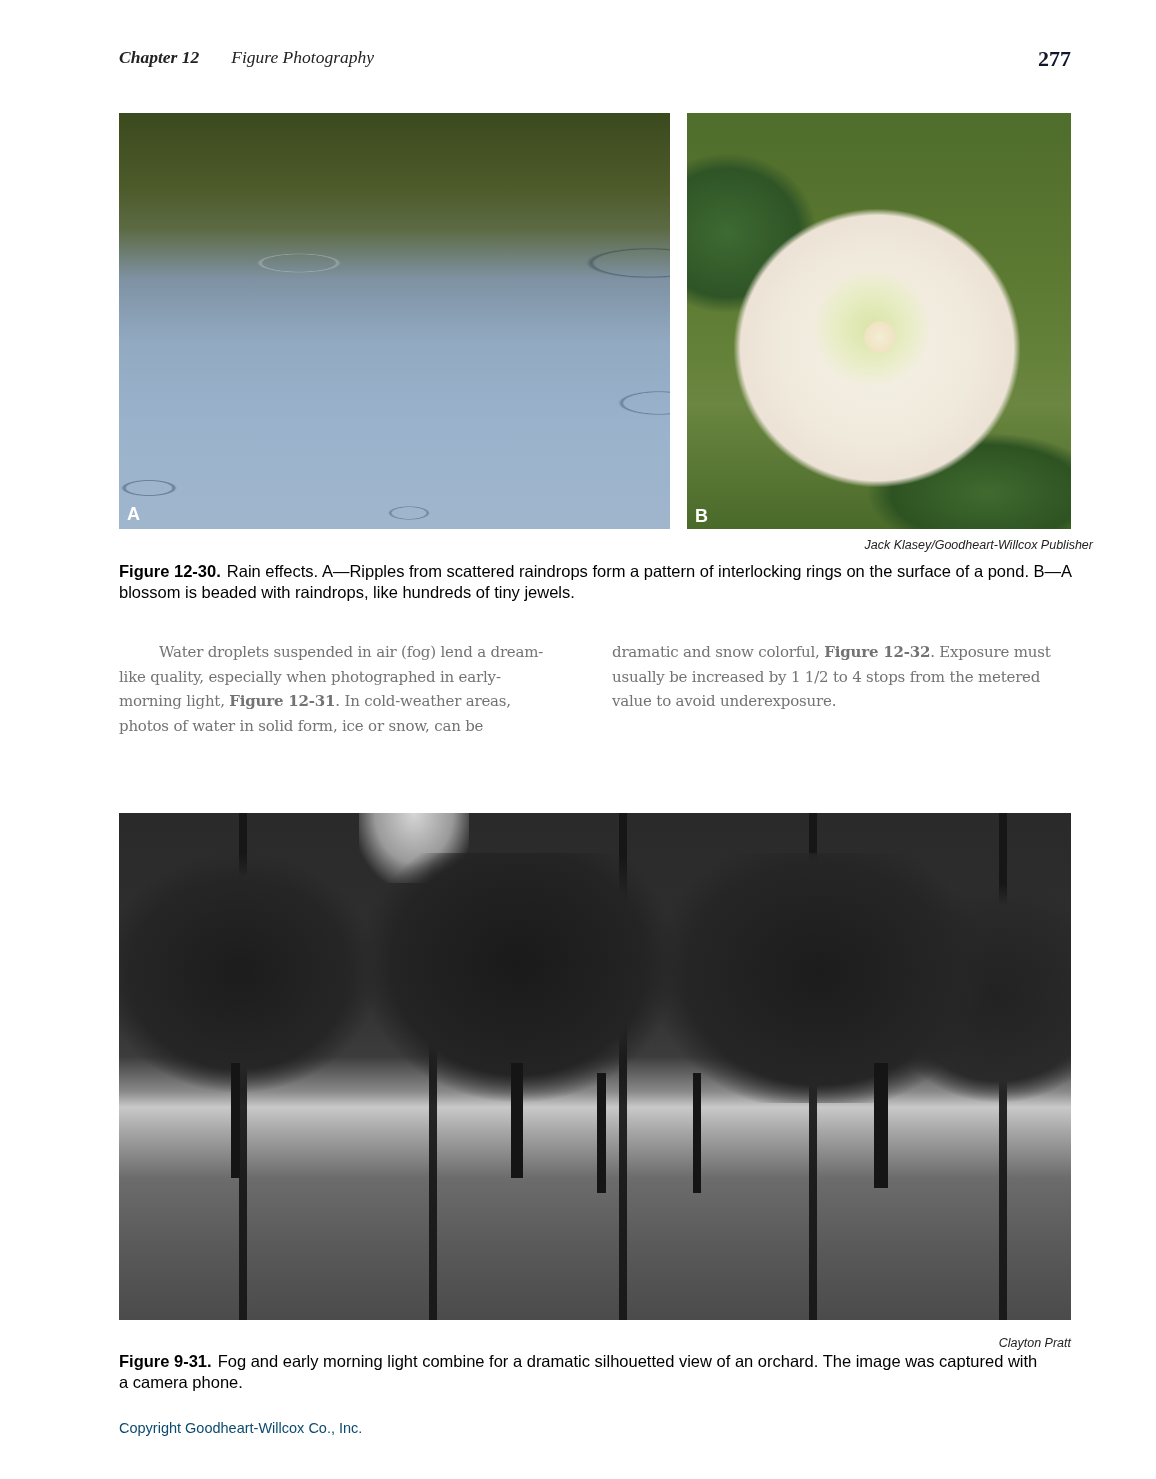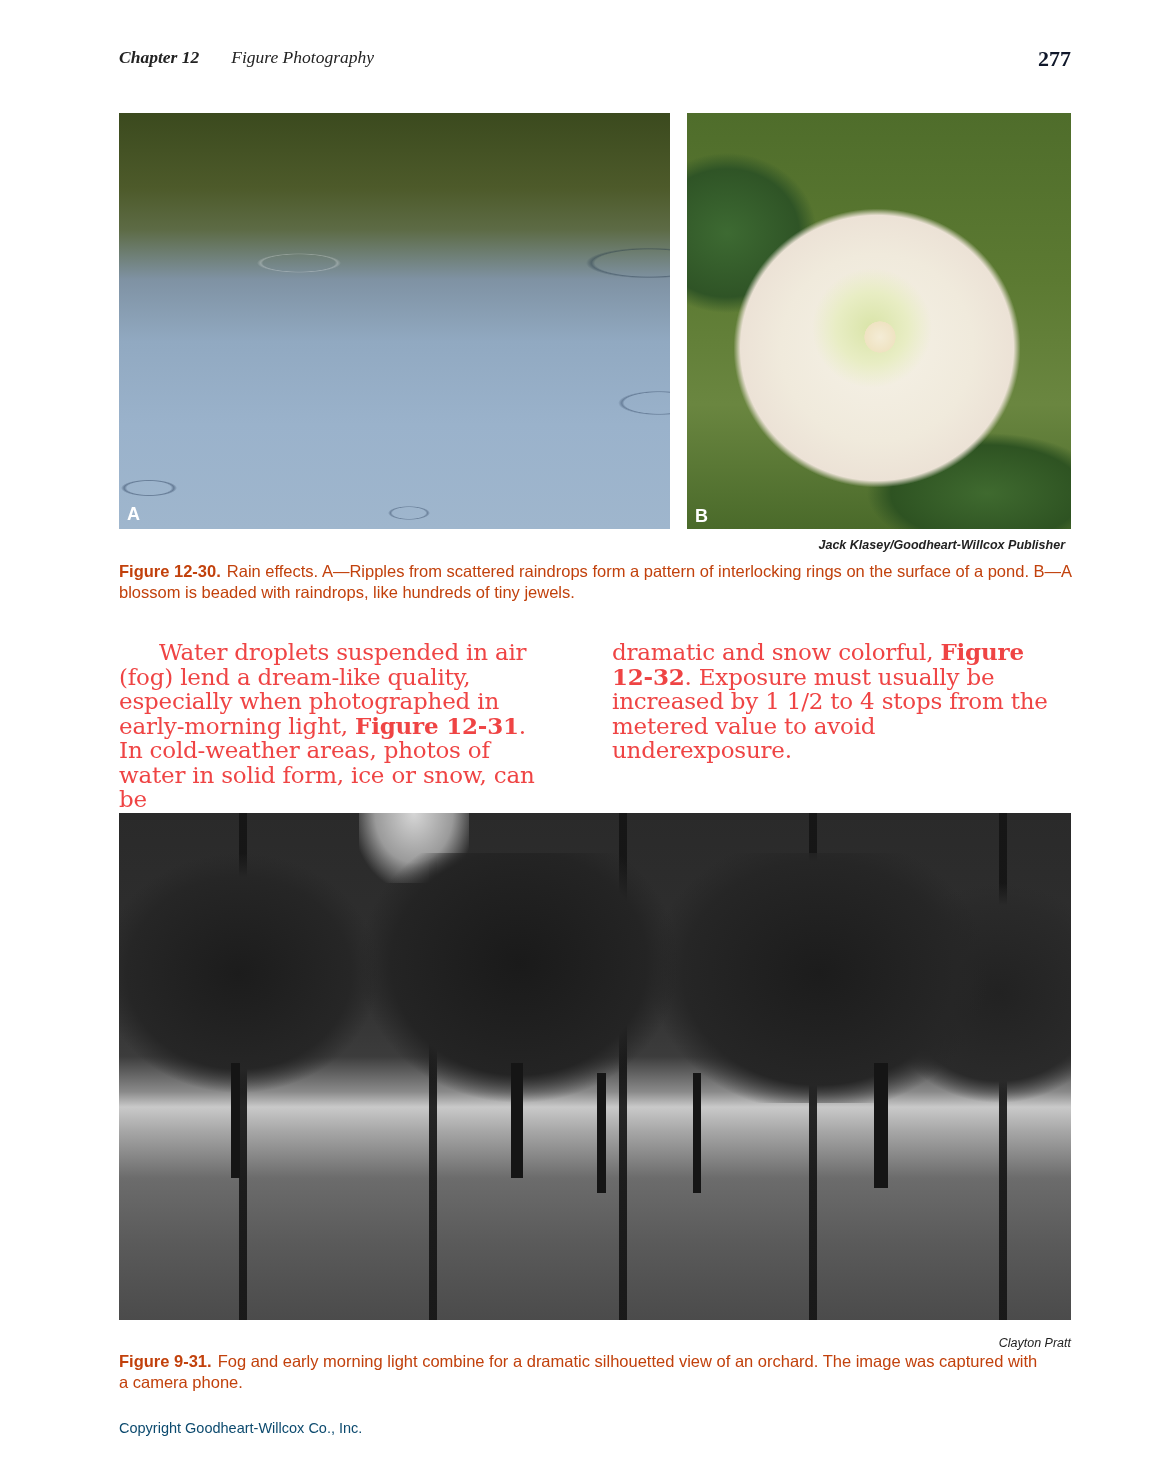--- a/index.html
+++ b/index.html
@@ -45,44 +45,44 @@
     .img-c .sky { position:absolute; left:240px; top:0; width:110px; height:70px; background: radial-gradient(ellipse at 50% 0%, #d6d6d6 0%, #9a9a9a 50%, transparent 80%); }
     .img-c .canopy { position:absolute; left:0; top:40px; width:952px; height:250px;
       background:
         radial-gradient(ellipse 140px 120px at 120px 120px, #1c1c1c 0%, #262626 80%, transparent 100%),
         radial-gradient(ellipse 160px 140px at 400px 110px, #1a1a1a 0%, #242424 80%, transparent 100%),
         radial-gradient(ellipse 170px 140px at 700px 120px, #1c1c1c 0%, #262626 80%, transparent 100%),
         radial-gradient(ellipse 120px 110px at 880px 140px, #222 0%, #2a2a2a 80%, transparent 100%); }
     .img-c .trunk { position:absolute; background:#151515; }
 
     .credit { font-family: "Liberation Sans", sans-serif; font-style: italic; font-size: 12.5px; color: #222; text-align: right; }
-    .caption { font-family: "Liberation Sans", sans-serif; font-size: 16.5px; line-height: 21px; color: #c2410c; }
+    .caption { font-family: "Liberation Sans", sans-serif; font-size: 16.5px; line-height: 21px; color: #000000; }
     .caption .fig { font-weight: bold; margin-right: 6px; }
 
-    .body-col { font-family: "DejaVu Serif", serif; font-size: 23px; line-height: 24.5px; color: #ef4444; width: 440px; letter-spacing: -0.2px; }
+    .body-col { font-family: "DejaVu Serif", serif; font-size: 15px; line-height: 24.5px; color: #737373; width: 440px; letter-spacing: -0.2px; }
     .body-col b { font-weight: bold; }
     .indent { display: inline-block; width: 40px; }
 
     .footer { left: 119px; top: 1420px; font-family: "Liberation Sans", sans-serif; font-size: 14.5px; color: #0c4a6e; }
   </style>
 </head>
 <body>
 
 <div class="abs running-head">
   <span class="chap">Chapter 12</span><span>Figure Photography</span>
 </div>
 <div class="abs page-num">277</div>
 
 <div class="abs photo img-a">
   <span class="photo-label" style="left:8px; bottom:4px;">A</span>
 </div>
 <div class="abs photo img-b">
   <span class="photo-label" style="left:8px; bottom:2px;">B</span>
 </div>
-<div class="abs credit" style="left:681px; top:538px; width:384px;font-weight:bold;">Jack Klasey/Goodheart-Willcox Publisher</div>
+<div class="abs credit" style="left:709px; top:538px; width:384px;">Jack Klasey/Goodheart-Willcox Publisher</div>
 <div class="abs caption" style="left:119px; top:561px; width:955px;">
   <span class="fig">Figure 12-30.</span><span>Rain effects. A—Ripples from scattered raindrops form a pattern of interlocking rings on the surface of a pond. B—A blossom is beaded with raindrops, like hundreds of tiny jewels.</span>
 </div>
 
 <div class="abs body-col" style="left:119px; top:640px; width:430px;">
   <span class="indent"></span><span>Water droplets suspended in air (fog) lend a dream-like quality, especially when photographed in early-morning light, </span><b>Figure 12-31</b><span>. In cold-weather areas, photos of water in solid form, ice or snow, can be</span>
 </div>
 <div class="abs body-col" style="left:612px; top:640px; width:440px;">
   <span>dramatic and snow colorful, </span><b>Figure 12-32</b><span>. Exposure must usually be increased by 1 1/2 to 4 stops from the metered value to avoid underexposure.</span>
 </div>

